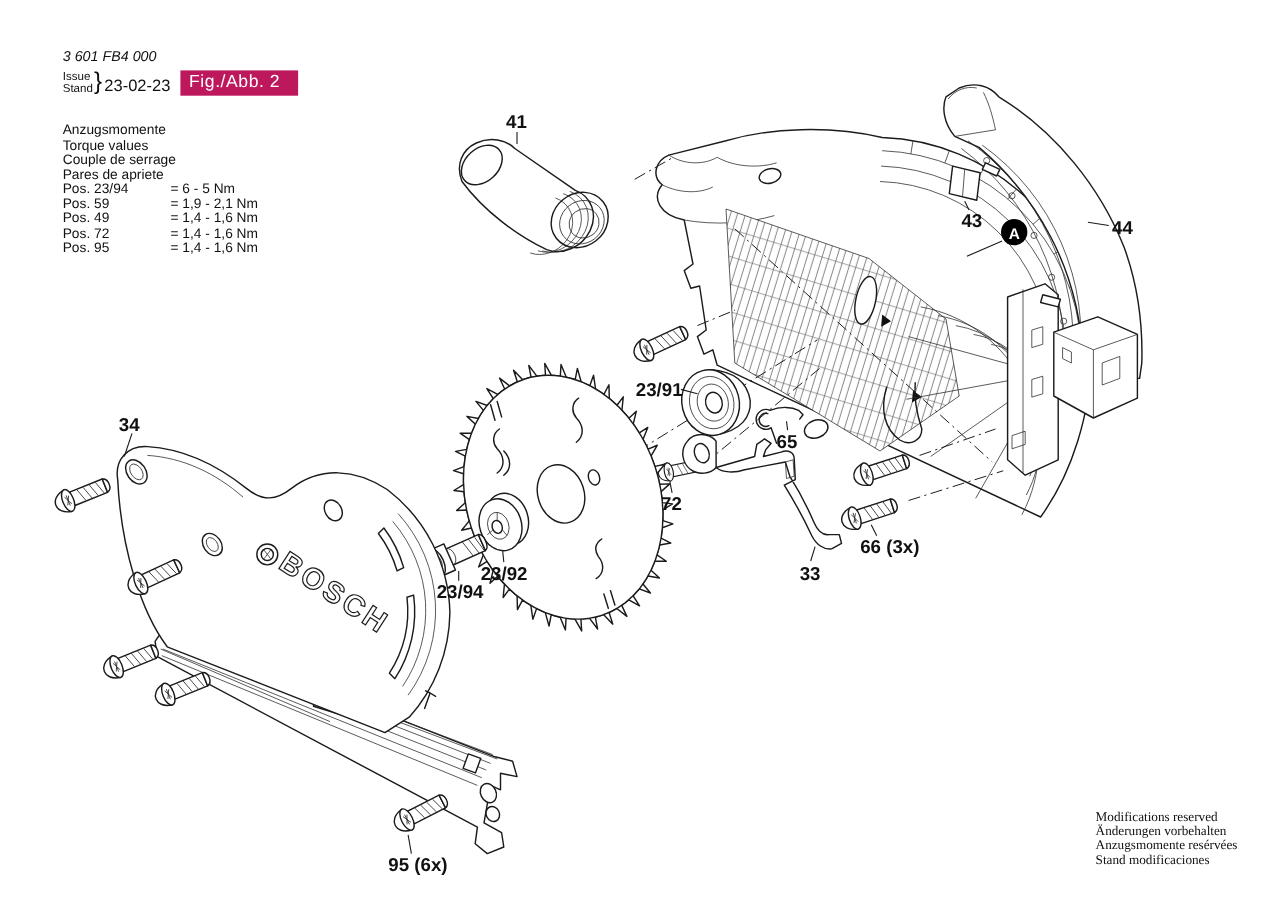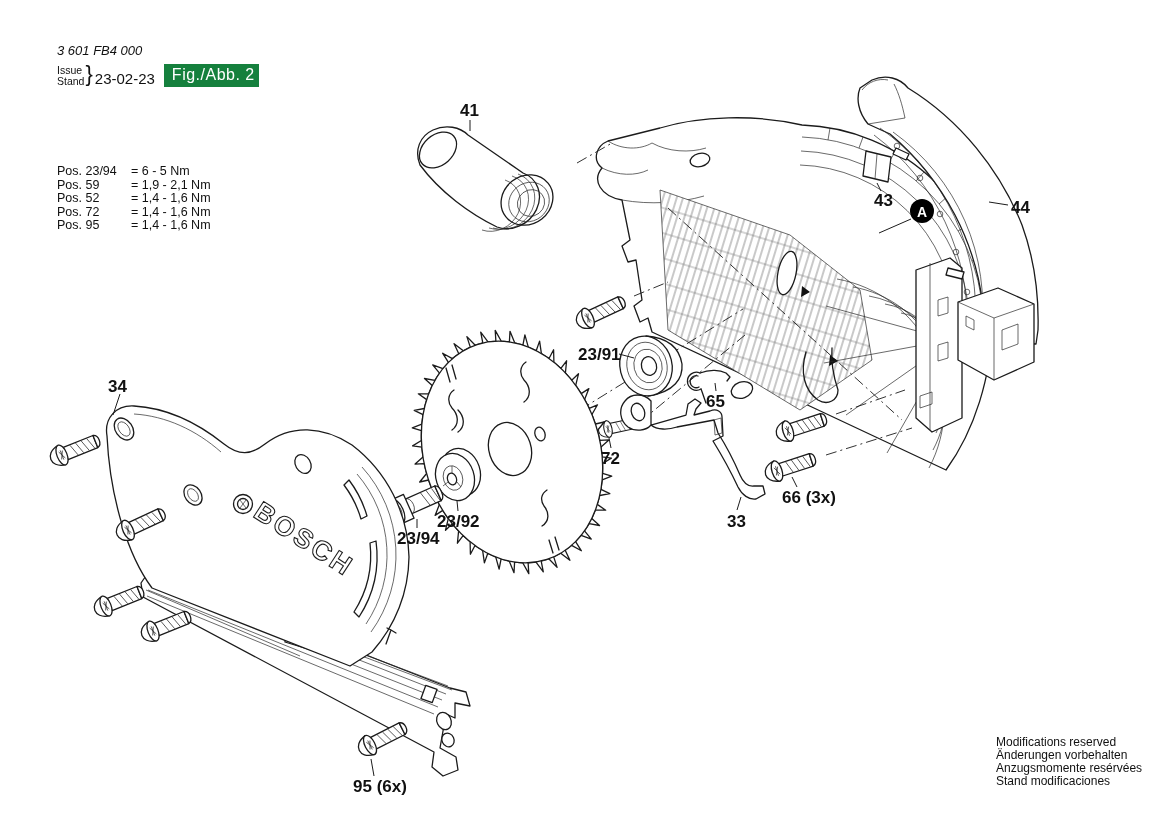--- a/index.html
+++ b/index.html
@@ -5,26 +5,26 @@
   html,body{margin:0;padding:0;background:#fff;}
   #page{position:relative;width:1169px;height:826px;background:#fff;overflow:hidden;
         font-family:"Liberation Sans",sans-serif;color:#111;}
   #scene{position:absolute;left:0;top:0;}
   .txtblock{position:absolute;line-height:13.5px;font-size:12.5px;white-space:nowrap;}
   #partnum{left:57px;top:44px;font-size:13px;font-style:italic;}
   #issue-row{position:absolute;left:57px;top:61px;display:flex;align-items:flex-end;}
   #issue-words{display:flex;flex-direction:column;font-size:10.5px;line-height:11px;}
   #brace{font-size:22px;font-weight:300;margin:0 2px 0 1px;}
   #issue-date{font-size:15px;margin-right:9px;}
-  #figbox{background:#15803d;color:#fff;font-size:16px;padding:2px 4px 3px 8px;letter-spacing:0.5px;}
+  #figbox{background:#be185d;color:#fff;font-size:16px;padding:2px 16px 3px 8px;letter-spacing:0.5px;}
   #torque-head{left:57px;top:112px;}
   #torque-rows{left:57px;top:165px;}
-  .trow{display:flex;}
+  .trow{display:flex;gap:24px;}
   .trow .pos{width:74px;}
-  #footer{left:996px;top:736px;font-size:12px;line-height:13px;}
+  #footer{left:996px;top:736px;font-size:12px;line-height:13px;font-family:Liberation Serif, serif;}
   
   .fw{fill:#fff;stroke:#1b1b1b;stroke-width:1.3;stroke-linejoin:round;}
   .ln{fill:none;stroke:#1b1b1b;stroke-width:1.3;stroke-linejoin:round;stroke-linecap:round;}
   .thin{fill:none;stroke:#2a2a2a;stroke-width:0.7;}
   .axis{fill:none;stroke:#1b1b1b;stroke-width:0.9;stroke-dasharray:11 4 2 4;}
   .leader{fill:none;stroke:#1b1b1b;stroke-width:1;}
   .lbl{font:bold 17px "Liberation Sans",sans-serif;fill:#111;}
 </style>
 </head>
 <body>
@@ -249,32 +249,38 @@
   <div id="issue-row">
     <div id="issue-words">
       <span>Issue</span>
       <span>Stand</span>
     </div>
     <span id="brace">}</span>
     <span id="issue-date">23-02-23</span>
     <span id="figbox">Fig./Abb. 2</span>
   </div>
 
+  <div id="torque-head" class="txtblock">
+    <div>Anzugsmomente</div>
+    <div>Torque values</div>
+    <div>Couple de serrage</div>
+    <div>Pares de apriete</div>
+  </div>
 
   <div id="torque-rows" class="txtblock">
     <div class="trow">
       <span class="pos">Pos. 23/94</span>
       <span>= 6 - 5 Nm</span>
     </div>
     <div class="trow">
       <span class="pos">Pos. 59</span>
       <span>= 1,9 - 2,1 Nm</span>
     </div>
     <div class="trow">
-      <span class="pos">Pos. 52</span>
+      <span class="pos">Pos. 49</span>
       <span>= 1,4 - 1,6 Nm</span>
     </div>
     <div class="trow">
       <span class="pos">Pos. 72</span>
       <span>= 1,4 - 1,6 Nm</span>
     </div>
     <div class="trow">
       <span class="pos">Pos. 95</span>
       <span>= 1,4 - 1,6 Nm</span>
     </div>

